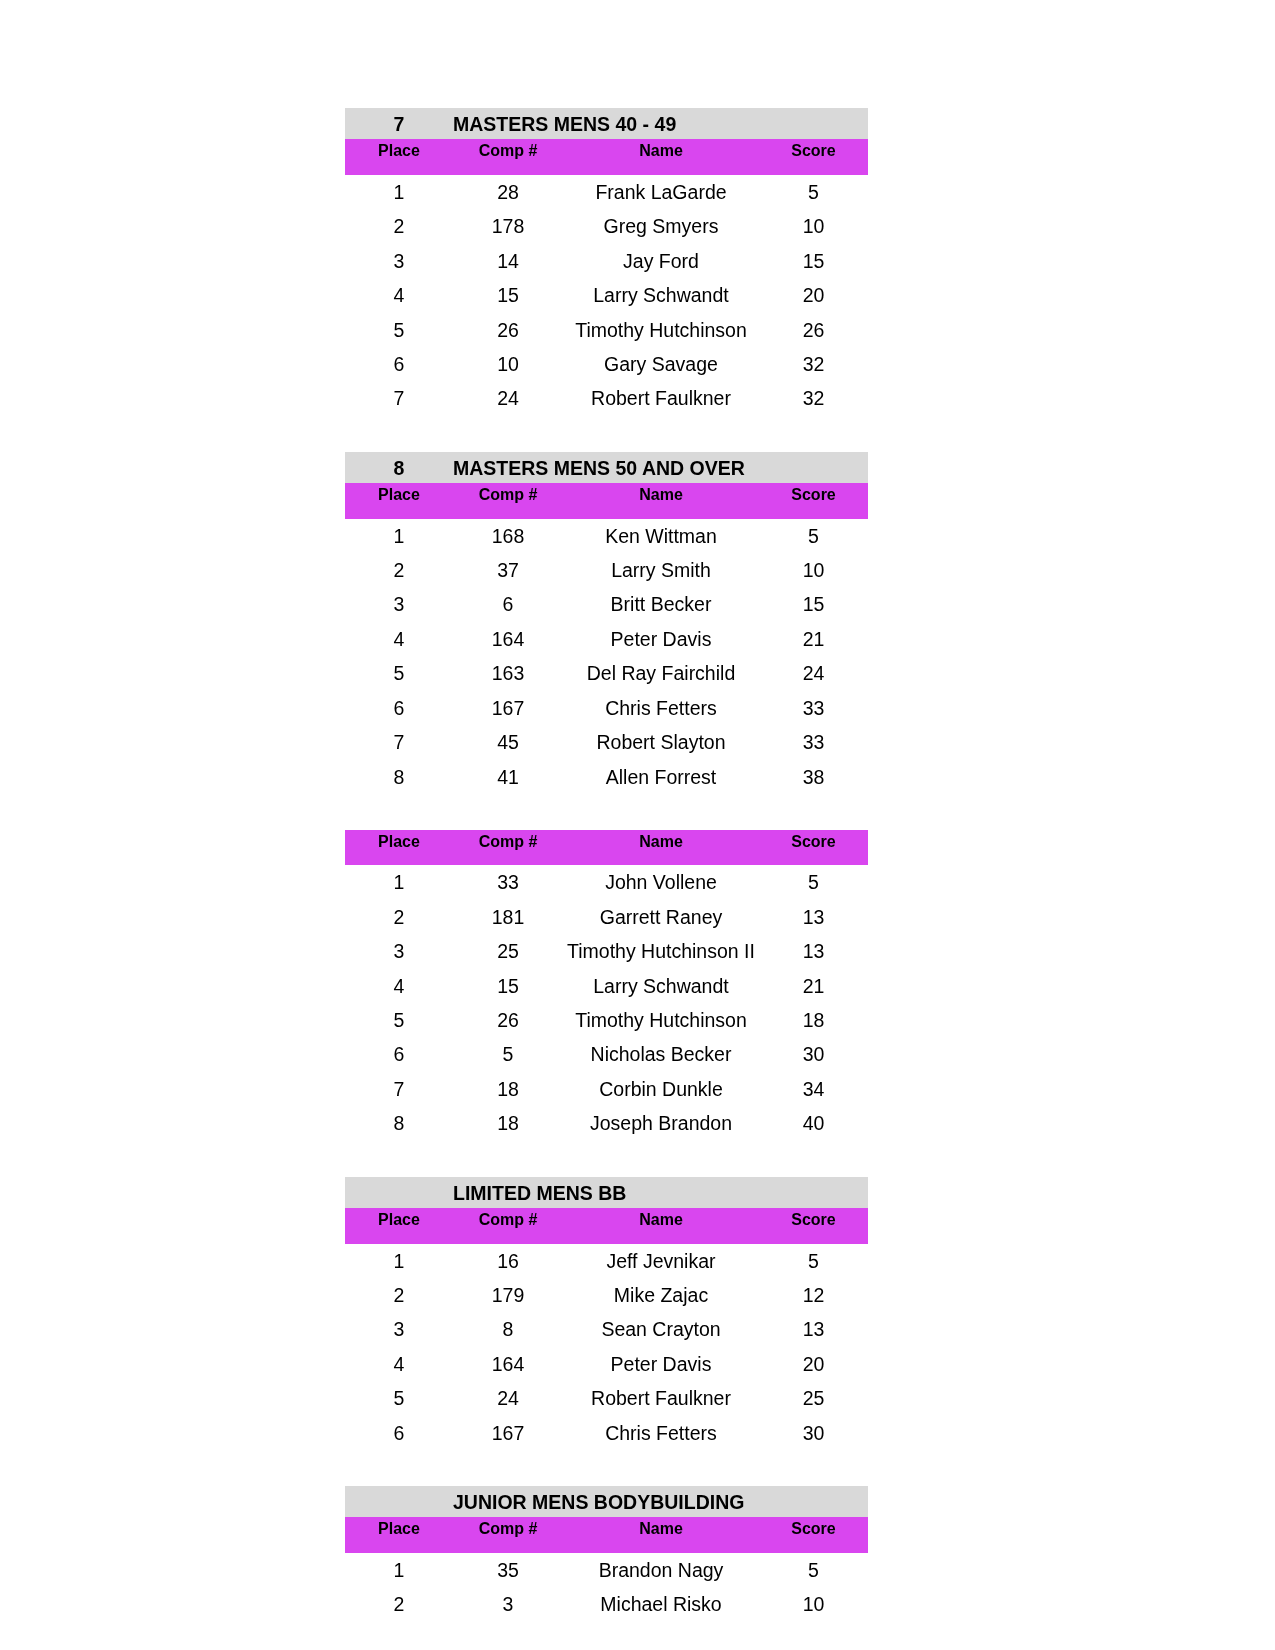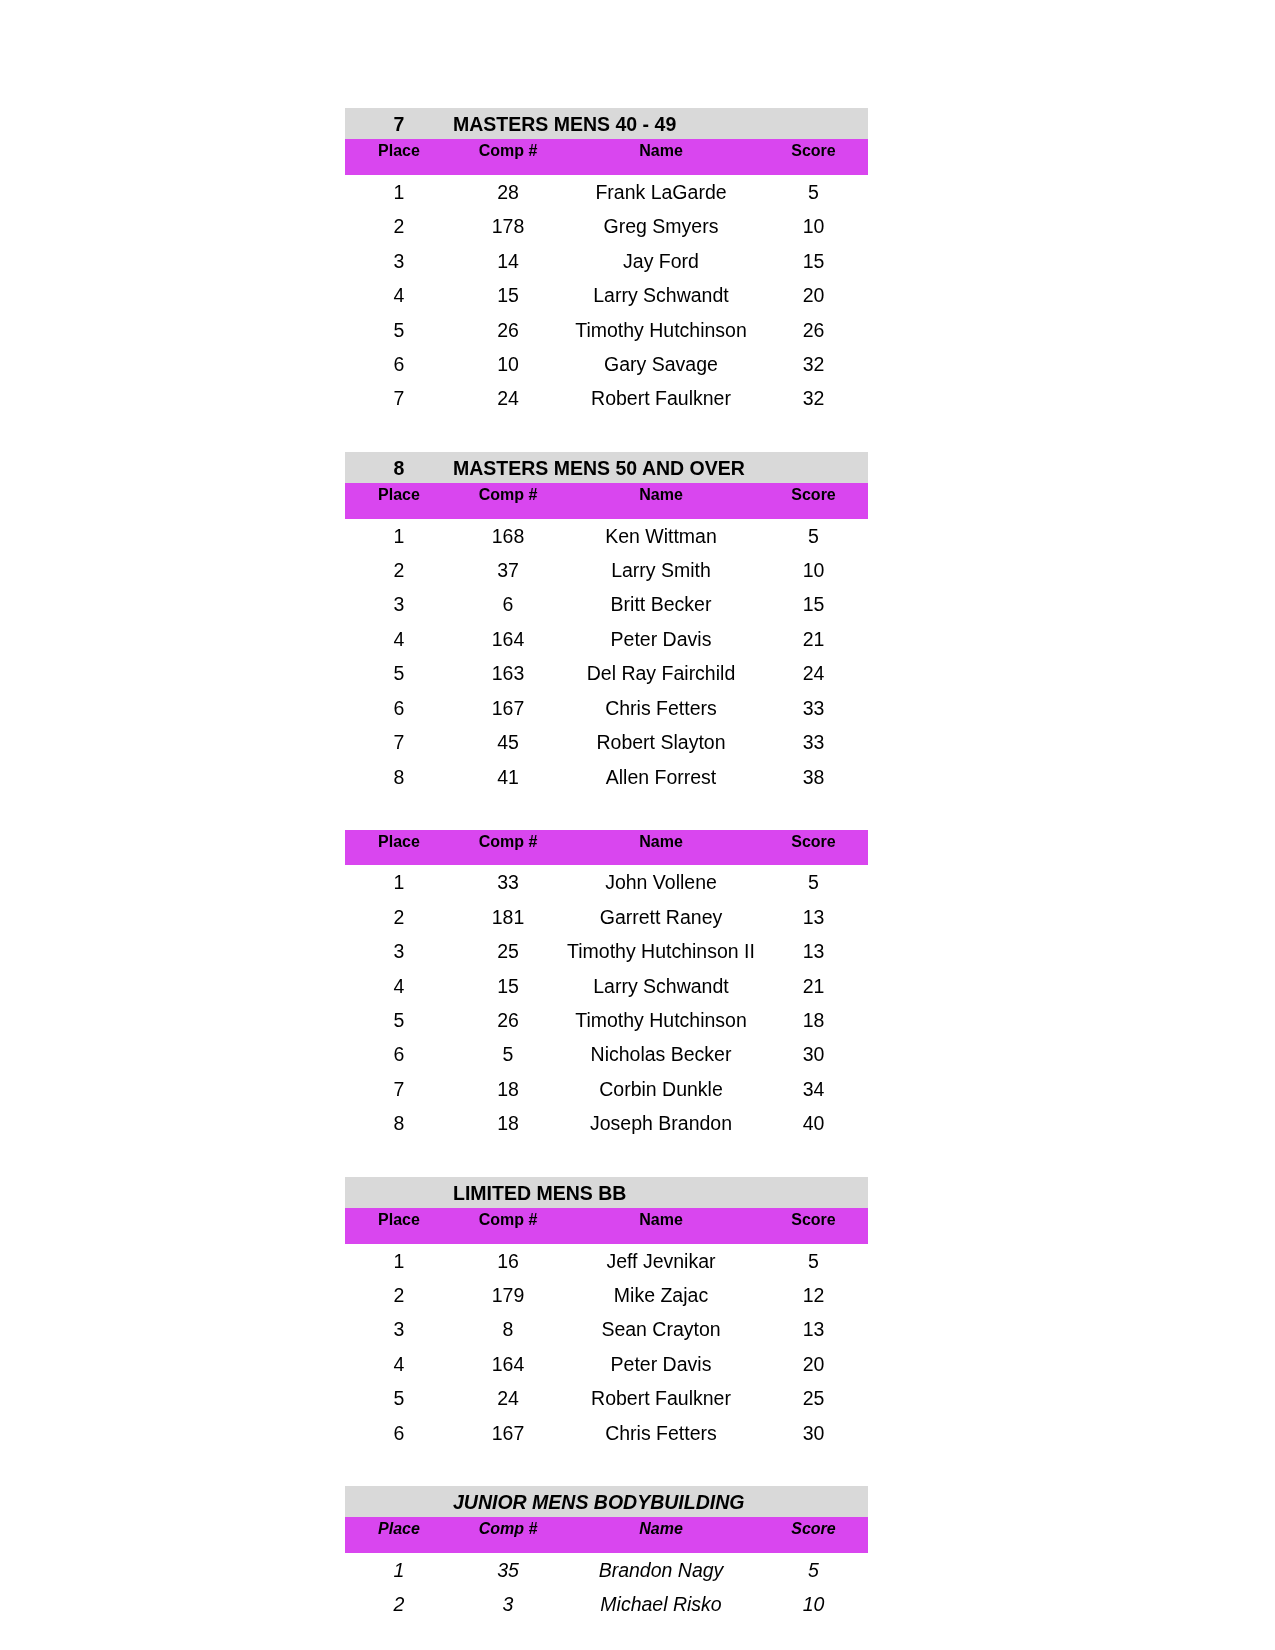--- a/index.html
+++ b/index.html
@@ -28,21 +28,20 @@
     width: 523px;
     margin: 0 0 0 345px;
   }
 
   .category-block {
     width: 100%;
     margin-bottom: 36px;
   }
   .category-block:last-child {
     margin-bottom: 0;
-    font-style: italic;
   }
 
   table.result-table {
     width: 100%;
     border-collapse: collapse;
     table-layout: fixed;
     font-size: 19.5px;
   }
 
   col.c-place  { width: 108px; }

